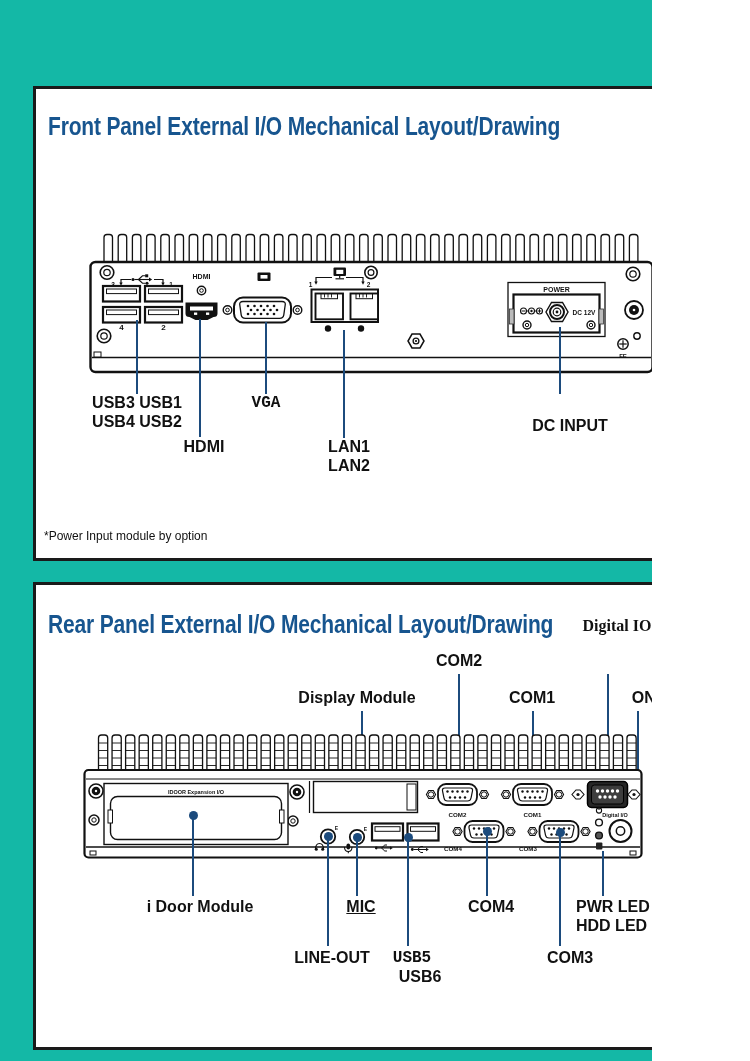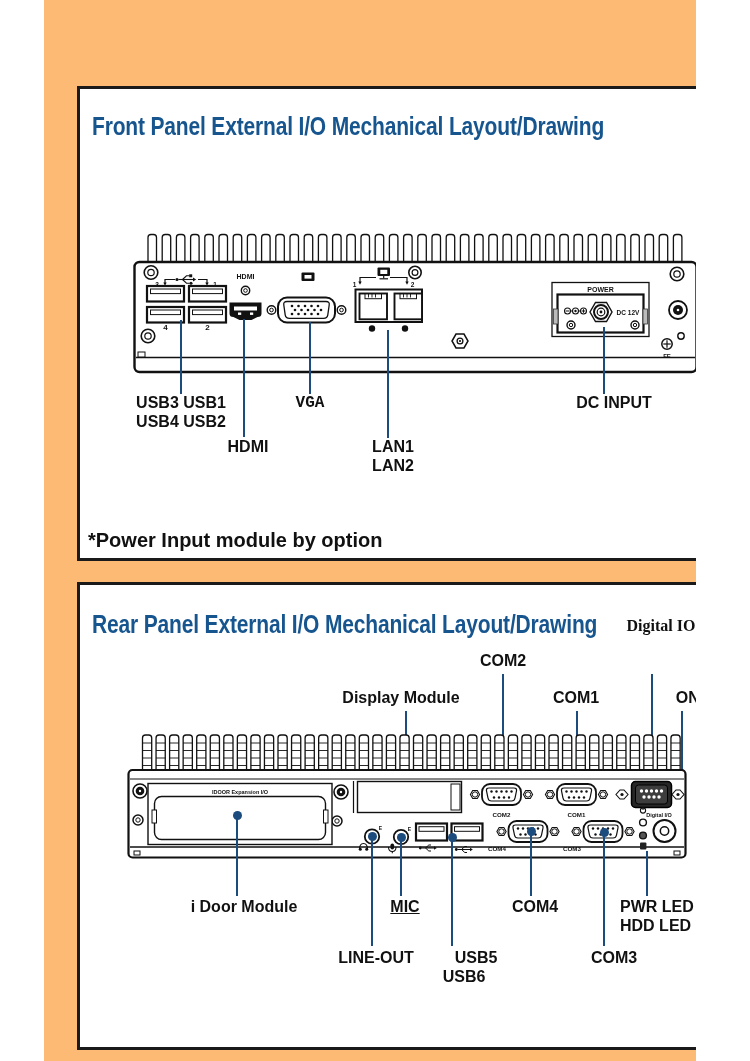--- a/index.html
+++ b/index.html
@@ -1,23 +1,23 @@
 <!DOCTYPE html>
 <html><head>
 <meta charset="utf-8">
 <style>
   html,body{margin:0;padding:0;background:#fff;}
-  .page{position:relative;width:652px;height:1061px;background:#fdba74;overflow:hidden;
-        font-family:"Liberation Sans",sans-serif;color:#111;margin-left:44px;}
+  .page{position:relative;width:652px;height:1061px;background:#14b8a6;overflow:hidden;
+        font-family:"Liberation Sans",sans-serif;color:#111;}
   .box{position:absolute;border:3px solid #1a1a1a;background:#fff;}
   .ttl{position:absolute;font-weight:bold;font-size:25px;color:#17558f;white-space:nowrap;
        transform:scaleX(.84);transform-origin:left top;letter-spacing:-.2px;}
   .lbl{position:absolute;font-weight:bold;font-size:16px;color:#111;white-space:nowrap;line-height:20px;}
   .ctr{transform:translateX(-50%);}
-  .note{position:absolute;font-weight:700;font-size:20px;color:#111;white-space:nowrap;}
+  .note{position:absolute;font-weight:400;font-size:12px;color:#111;white-space:nowrap;}
   .cline{position:absolute;width:2px;background:#1c4b7d;}
   .cdot{position:absolute;width:9px;height:9px;border-radius:50%;background:#1c4b7d;}
   svg.draw{position:absolute;}
   svg text{font-family:"Liberation Sans",sans-serif;font-weight:bold;fill:#111;}
 </style>
 </head>
 <body>
 
 <div class="page">
 
@@ -230,21 +230,21 @@
   <div class="cline" style="left:264.5px;top:322px;height:72px;"></div>
   <div class="cline" style="left:343px;top:330px;height:108px;"></div>
   <div class="cline" style="left:558.5px;top:327px;height:67px;"></div>
 
   <div class="lbl ctr" style="left:137px;top:393px;">USB3 USB1</div>
   <div class="lbl ctr" style="left:137px;top:412px;">USB4 USB2</div>
   <div class="lbl ctr" style="left:266px;top:393px;font-family:Liberation Mono, monospace;">VGA</div>
   <div class="lbl ctr" style="left:204px;top:437px;">HDMI</div>
   <div class="lbl ctr" style="left:349px;top:437px;">LAN1</div>
   <div class="lbl ctr" style="left:349px;top:456px;">LAN2</div>
-  <div class="lbl ctr" style="left:570px;top:393px;">DC INPUT</div>
+  <div class="lbl ctr" style="left:570px;top:416px;">DC INPUT</div>
 
   <div class="note" style="left:44px;top:529px;">*Power Input module by option</div>
 
   <div class="box" style="left:33px;top:582px;width:678px;height:462px;"></div>
   <div class="ttl" style="left:48px;top:610px;">Rear Panel External I/O Mechanical Layout/Drawing</div>
 
   <div class="lbl ctr" style="left:459px;top:651px;">COM2</div>
   <div class="lbl ctr" style="left:617px;top:616px;font-family:Liberation Serif, serif;">Digital IO</div>
   <div class="lbl ctr" style="left:357px;top:688px;">Display Module</div>
   <div class="lbl ctr" style="left:532px;top:688px;">COM1</div>
@@ -655,17 +655,17 @@
   <div class="cdot" style="left:403.5px;top:833px;"></div>
   <div class="cdot" style="left:482.5px;top:827px;"></div>
   <div class="cdot" style="left:555.5px;top:828px;"></div>
 
   <div class="lbl ctr" style="left:200px;top:897px;">i Door Module</div>
   <div class="lbl ctr" style="left:361px;top:897px;text-decoration:underline;">MIC</div>
   <div class="lbl ctr" style="left:491px;top:897px;">COM4</div>
   <div class="lbl" style="left:576px;top:897px;">PWR LED</div>
   <div class="lbl" style="left:576px;top:916px;">HDD LED</div>
   <div class="lbl ctr" style="left:332px;top:948px;">LINE-OUT</div>
-  <div class="lbl ctr" style="left:432px;top:948px;">USB5</div>
+  <div class="lbl ctr" style="left:412px;top:948px;font-family:Liberation Mono, monospace;">USB5</div>
   <div class="lbl ctr" style="left:420px;top:967px;text-align:right;">USB6</div>
   <div class="lbl ctr" style="left:570px;top:948px;">COM3</div>
 
 </div>
 
 </body></html>

